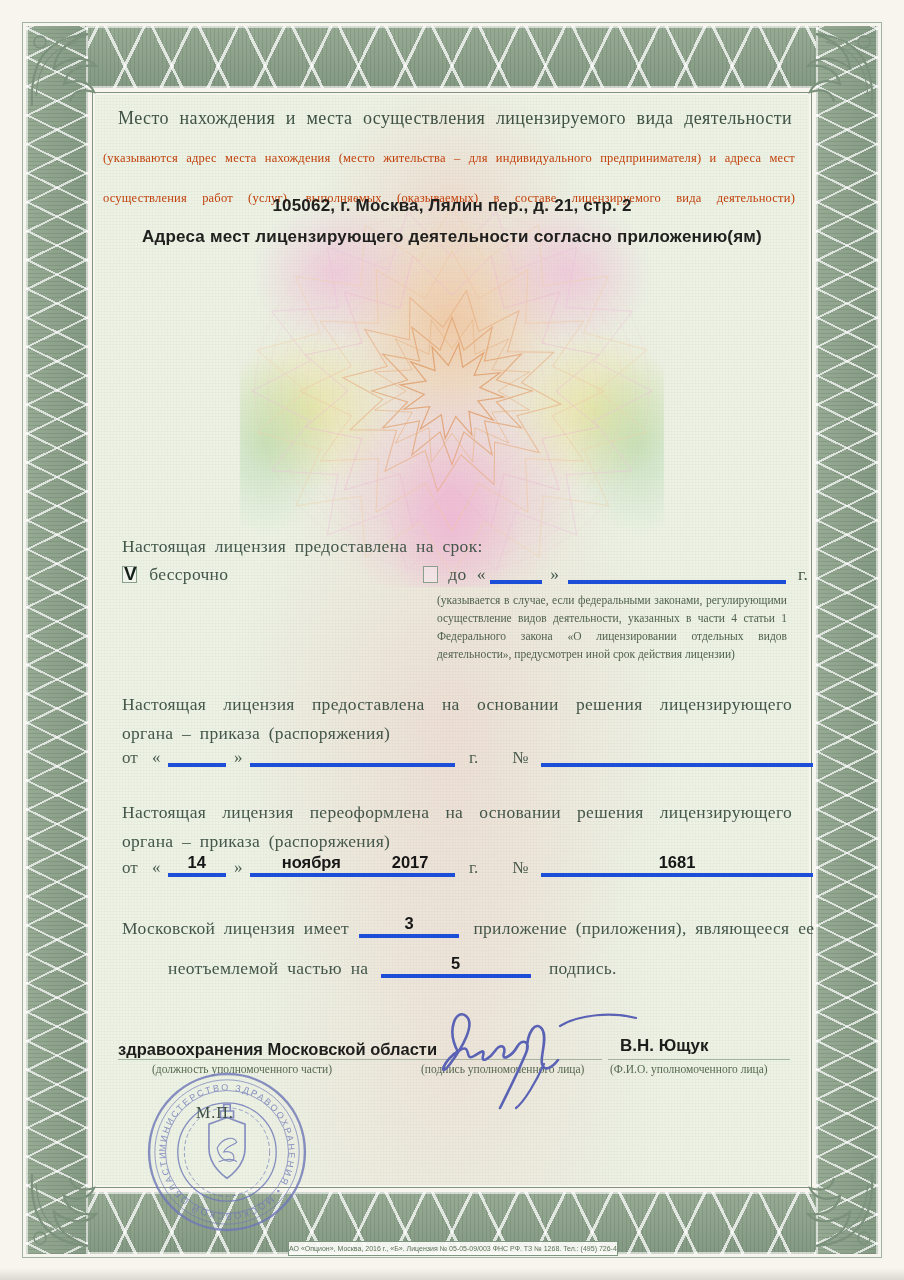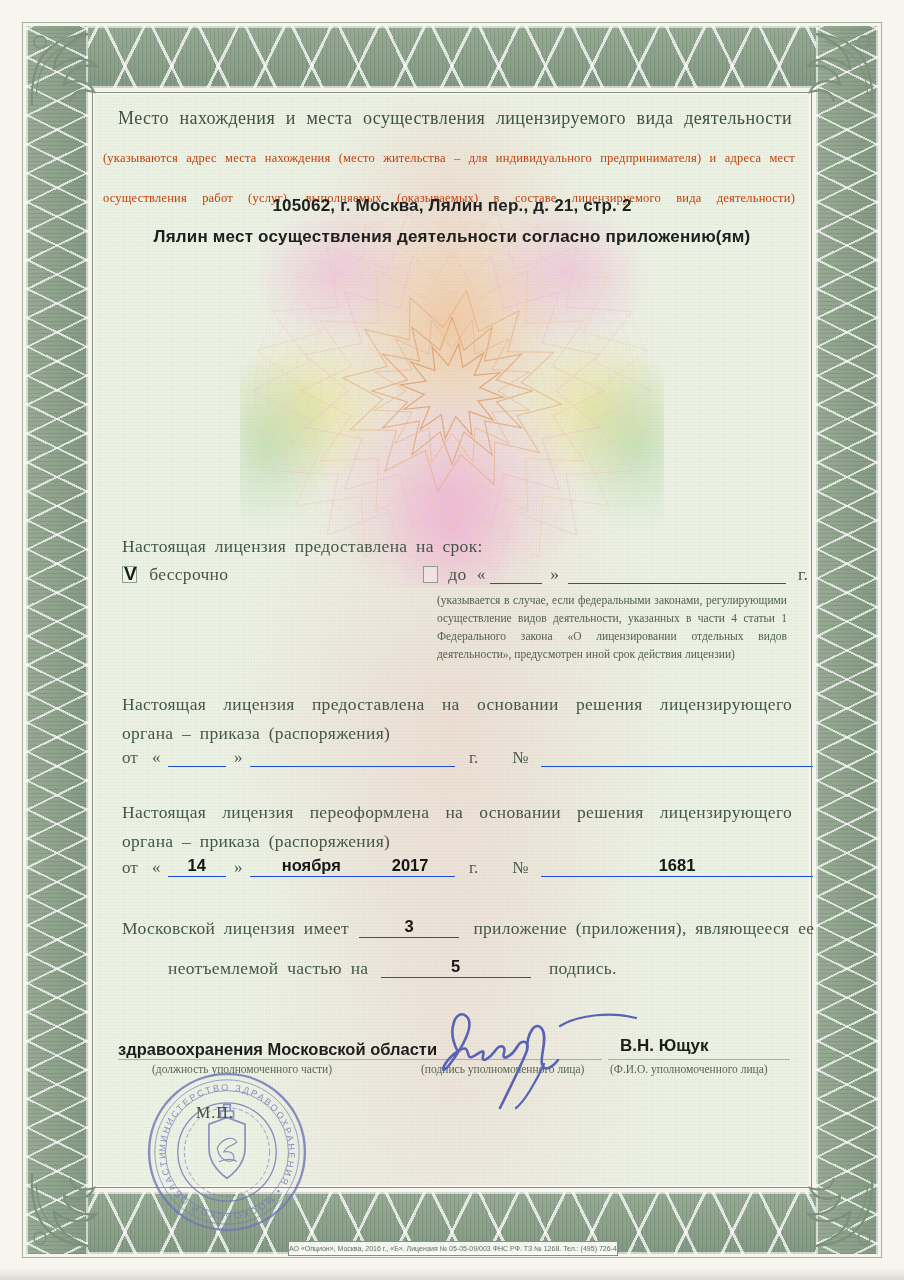--- a/index.html
+++ b/index.html
@@ -54,21 +54,21 @@
              text-align:justify;text-align-last:justify;}
   .bold-center{font-family:"Liberation Sans","DejaVu Sans",sans-serif;font-weight:bold;font-size:17px;
                color:#20201e;text-align:center;letter-spacing:.2px;}
   .body-ser{font-size:17.5px;letter-spacing:.3px;word-spacing:4px;color:#44564a;}
   .clause{text-align:justify;line-height:29px;}
   .small-note{font-size:11.5px;line-height:18px;color:#51624d;text-align:justify;text-align-last:left;}
   .caption{font-size:11.5px;color:#57684f;white-space:nowrap;}
   .bold-sans{font-family:"Liberation Sans","DejaVu Sans",sans-serif;font-weight:bold;color:#1d1d1b;}
 
   .row{white-space:nowrap;font-size:17px;color:#4a5b4e;}
-  .fl{display:inline-block;position:relative;border-bottom:1px solid #1d4ed8;height:19px;vertical-align:-4px;}
+  .fl{display:inline-block;position:relative;border-bottom:4px solid #1d4ed8;height:19px;vertical-align:-4px;}
   .fl .val{position:absolute;left:0;right:0;bottom:1px;text-align:center;
            font-family:"Liberation Sans","DejaVu Sans",sans-serif;font-weight:bold;font-size:16.5px;color:#161616;}
   .fl .val2{position:absolute;bottom:1px;font-family:"Liberation Sans","DejaVu Sans",sans-serif;
             font-weight:bold;font-size:16.5px;color:#161616;}
   .cb{display:inline-block;width:15px;height:17px;border:1.5px solid #8aa08c;background:rgba(255,255,255,.35);
       vertical-align:-3px;position:relative;}
   .cb .mark{position:absolute;left:1px;top:-4px;font-family:"Liberation Sans",sans-serif;
             font-weight:bold;font-size:19px;color:#15201a;}
   .uline{display:inline-block;border-bottom:1px solid #a6b3a1;height:19px;vertical-align:-4px;}
 
@@ -184,21 +184,21 @@
         <polygon points="263.6,202.2 237.9,205.9 253.3,225.1 229.0,216.4 231.9,240.2 215.7,221.5 205.2,243.4 201.3,219.8 180.3,234.0 189.8,211.7 164.0,214.3 184.2,199.4 160.4,189.8 186.1,186.1 170.7,166.9 195.0,175.6 192.1,151.8 208.3,170.5 218.8,148.6 222.7,172.2 243.7,158.0 234.2,180.3 260.0,177.7 239.8,192.6" stroke="#dd9258" stroke-width="1.2" fill="none" opacity="0.7"></polygon>
       </g>
   </svg>
 
   <div class="abs ser h-just" style="left:118px;top:108px;width:674px;">Место нахождения и места осуществления лицензируемого вида деятельности</div>
 
   <div class="abs ser note-just" style="left:103px;top:138px;width:692px;">(указываются адрес места нахождения (место жительства – для индивидуального предпринимателя) и адреса мест осуществления работ (услуг), выполняемых (оказываемых) в составе лицензируемого вида деятельности)</div>
 
   <div class="abs bold-center" style="left:95px;top:196px;width:714px;">105062, г. Москва, Лялин пер., д. 21, стр. 2</div>
 
-  <div class="abs bold-center" style="left:95px;top:227px;width:714px;">Лялин мест осуществления деятельности согласно приложению(ям)</div>
+  <div class="abs bold-center" style="left:95px;top:227px;width:714px;">Адреса мест лицензирующего деятельности согласно приложению(ям)</div>
 
   <div class="abs body-ser" style="left:122px;top:536px;">Настоящая лицензия предоставлена на срок:</div>
 
   <div class="abs row" style="left:122px;top:564px;">
     <span class="cb"><span class="mark">V</span></span>
     <span class="body-ser" style="margin-left:8px;">бессрочно</span>
   </div>
 
   <div class="abs row" style="left:423px;top:564px;">
     <span class="cb"></span>

